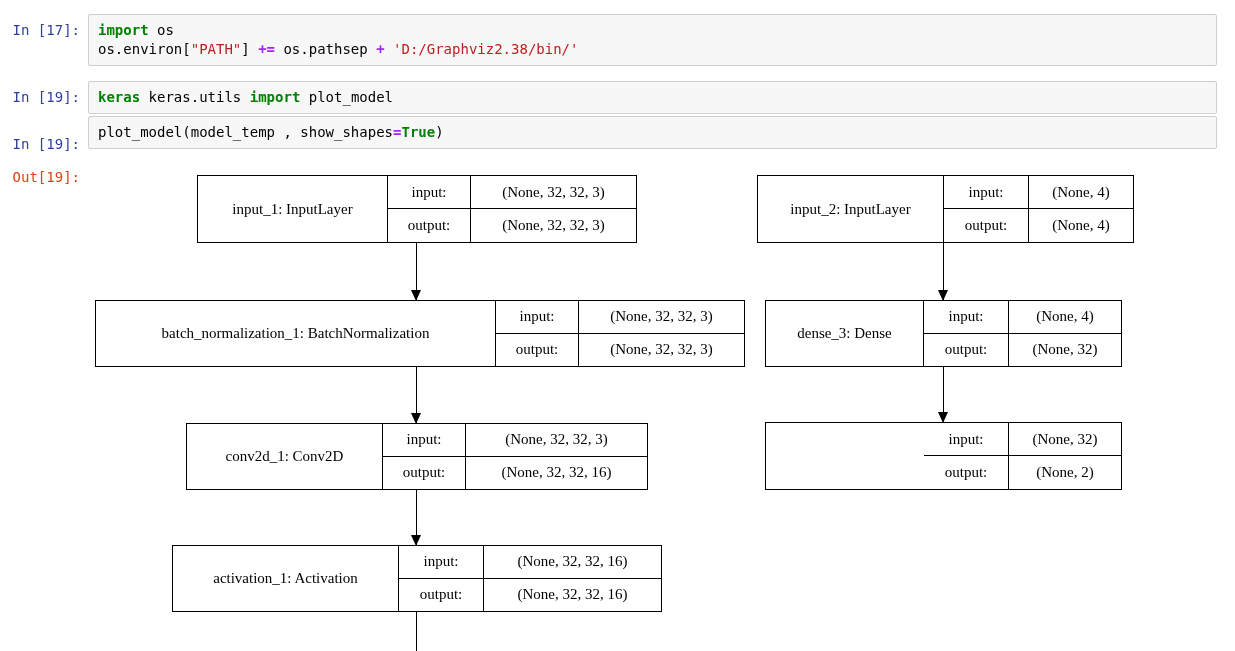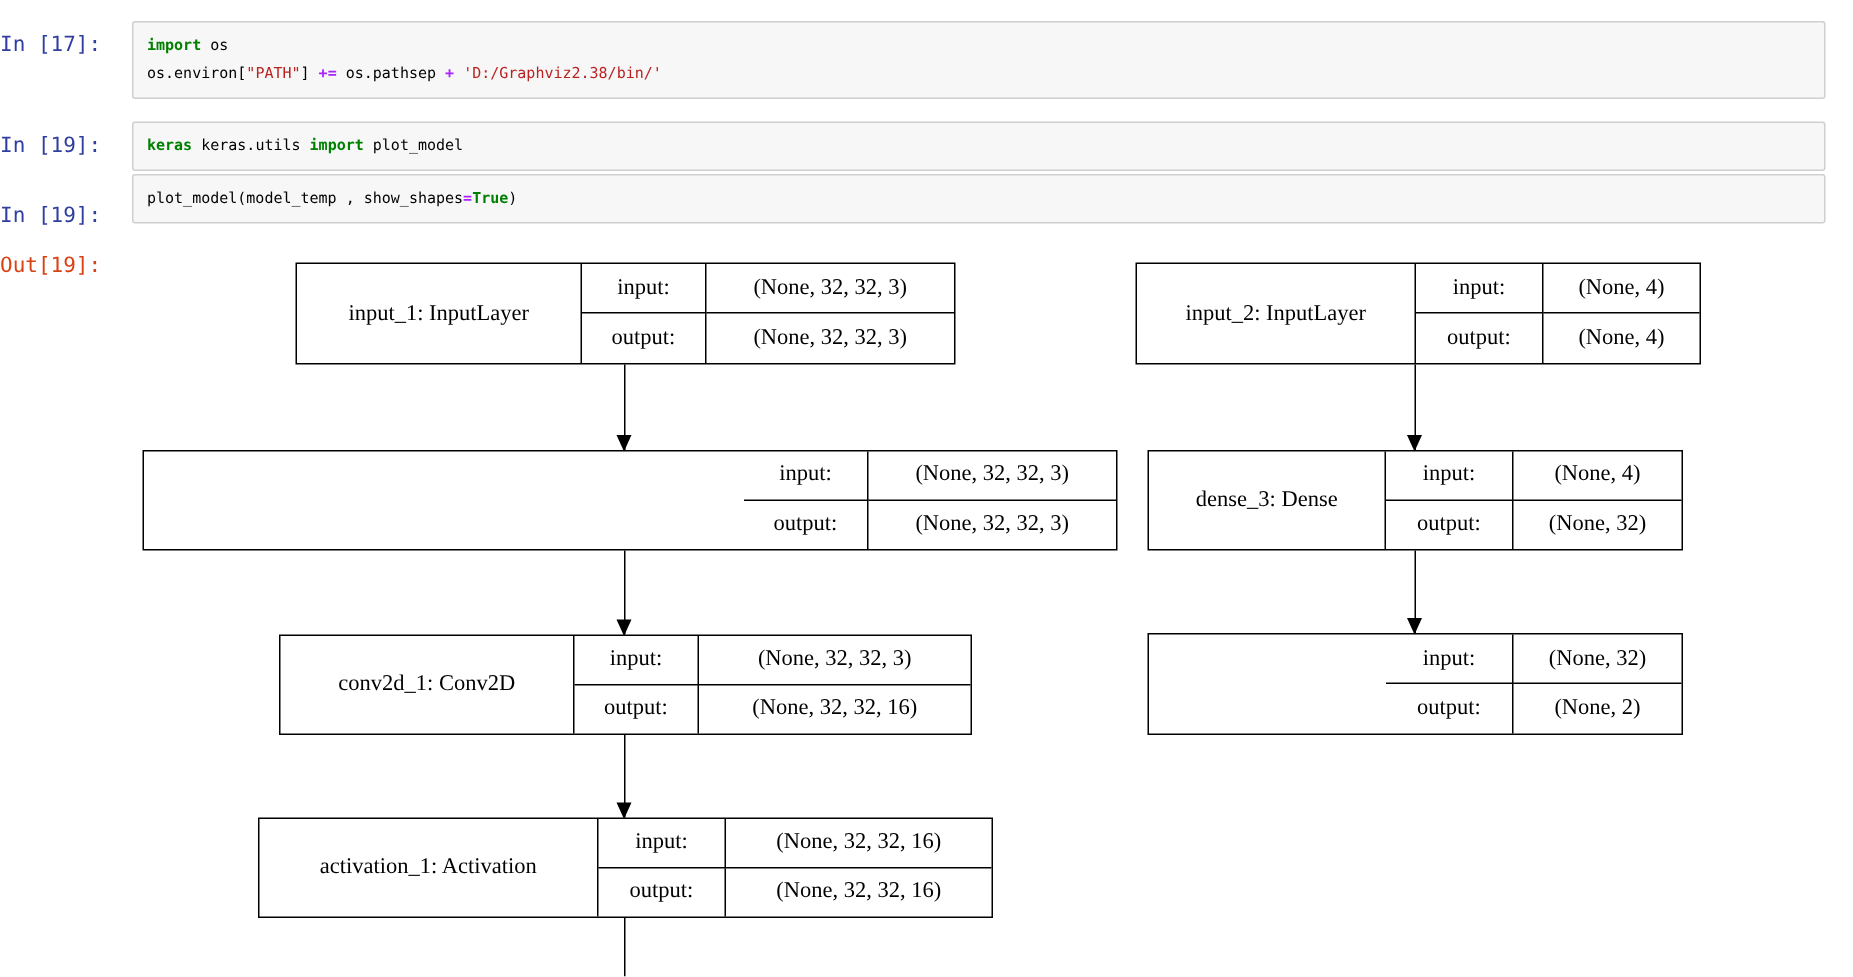--- a/index.html
+++ b/index.html
@@ -2,35 +2,35 @@
 <html><head>
 <meta charset="utf-8">
 <style>
   html,body{margin:0;padding:0;}
   body{
     width:1235px;height:651px;background:#ffffff;overflow:hidden;position:relative;
     font-family:"Liberation Sans",sans-serif;
   }
   
   .prompt{
-    position:absolute;left:0;width:80px;
+    position:absolute;left:0;width:80px;text-align:right;
     font-family:"DejaVu Sans Mono","Liberation Mono",monospace;
     font-size:14px;line-height:19px;white-space:pre;
   }
   .prompt-in{color:#303F9F;}
   .prompt-out{color:#D84315;}
   
   .cell-box{
     position:absolute;left:88px;width:1109px;
     background:#F7F7F7;border:1px solid #CFCFCF;border-radius:2px;
     padding:6px 9px;
   }
   .code-line{
     font-family:"DejaVu Sans Mono","Liberation Mono",monospace;
-    font-size:10px;line-height:19px;color:#000;white-space:pre;
+    font-size:14px;line-height:19px;color:#000;white-space:pre;
   }
   .kw{color:#008000;font-weight:bold;}
   .str{color:#BA2121;}
   .op{color:#AA22FF;font-weight:bold;}
   .pl{color:#000000;}
   
   .node{
     position:absolute;display:grid;grid-template-rows:1fr 1fr;
     background:#ffffff;border:1.5px solid #000;
     font-family:"Liberation Serif","DejaVu Serif",serif;
@@ -82,20 +82,21 @@
 
   <div class="node" style="left:757px;top:175px;width:377px;height:68px;grid-template-columns:186px 85px 1fr">
     <div class="ncell nlabel">input_2: InputLayer</div>
     <div class="ncell key1">input:</div>
     <div class="ncell val1">(None, 4)</div>
     <div class="ncell key2">output:</div>
     <div class="ncell val2">(None, 4)</div>
   </div>
 
   <div class="node" style="left:95px;top:300px;width:650px;height:67px;grid-template-columns:400px 83px 1fr">
+    <div class="ncell nlabel">batch_normalization_1: BatchNormalization</div>
     <div class="ncell key1">input:</div>
     <div class="ncell val1">(None, 32, 32, 3)</div>
     <div class="ncell key2">output:</div>
     <div class="ncell val2">(None, 32, 32, 3)</div>
   </div>
 
   <div class="node" style="left:765px;top:300px;width:357px;height:67px;grid-template-columns:158px 85px 1fr">
     <div class="ncell nlabel">dense_3: Dense</div>
     <div class="ncell key1">input:</div>
     <div class="ncell val1">(None, 4)</div>

